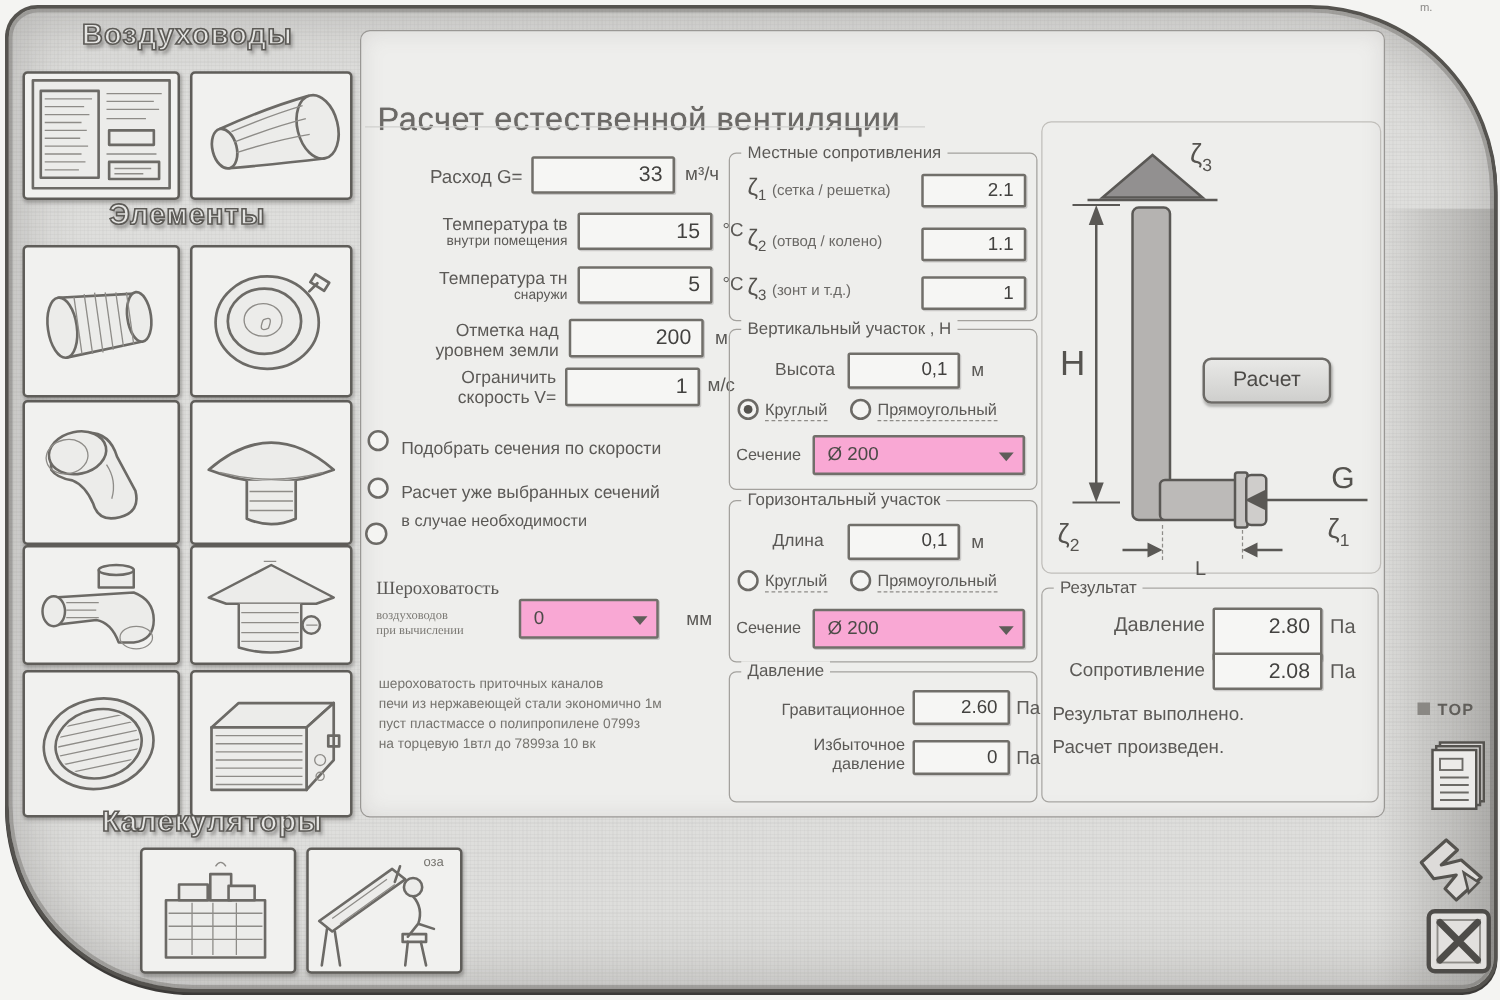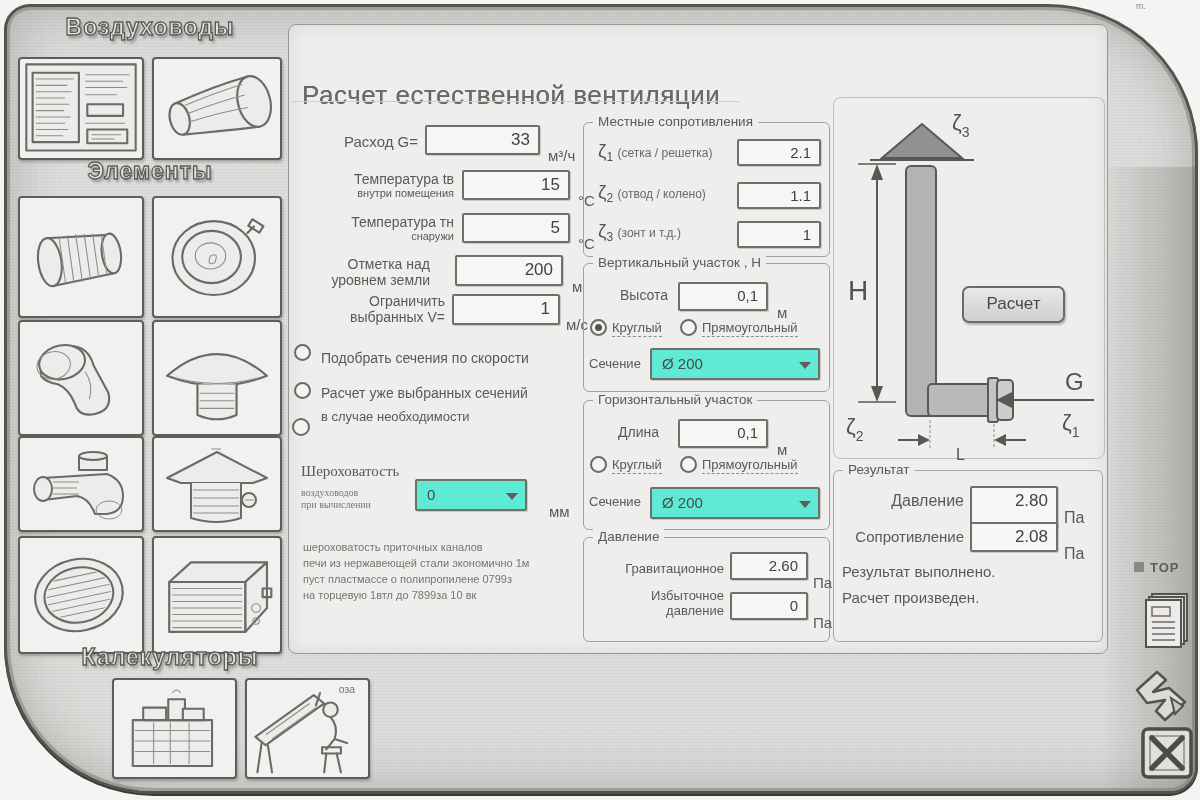--- a/index.html
+++ b/index.html
@@ -31,27 +31,27 @@
     border:1px solid #999794;border-radius:8px;box-shadow:inset 0 0 18px rgba(120,118,114,.18);}
   .title{position:absolute;left:302px;top:80px;font-size:26px;color:#6b6966;letter-spacing:.5px;
     text-shadow:0 0 .6px rgba(80,78,75,.7);}
   .faintline{position:absolute;background:#cfcfcd;height:1px;}
   .lbl{position:absolute;color:#5b5956;text-align:right;line-height:1.15;}
   .lbl .l1{font-size:14px;}
   .lbl .l2{font-size:11px;}
   .input{position:absolute;background:#f6f6f4;border:2px solid #716f6a;border-radius:2px;
     color:#434240;font-size:17px;text-align:right;padding:3px 8px 0 4px;box-sizing:border-box;
     box-shadow:1px 1px 0 rgba(95,93,90,.25);}
-  .unit{position:absolute;font-size:15px;color:#5b5956;margin-top:16px;}
+  .unit{position:absolute;font-size:15px;color:#5b5956;}
   .radio{position:absolute;width:17px;height:17px;border:2px solid #6c6a66;border-radius:50%;
     background:#f4f4f2;box-sizing:border-box;}
   .radio .dot{display:none;width:7px;height:7px;border-radius:50%;background:#55534f;margin:3px auto;}
   .radio.on .dot{display:block;}
   .opt-label{position:absolute;font-size:14px;color:#5b5956;line-height:1.35;}
-  .combo{position:absolute;background:#5eead4;border:2px solid #716f6a;border-radius:2px;
+  .combo{position:absolute;background:#f9a8d4;border:2px solid #716f6a;border-radius:2px;
     box-sizing:border-box;color:#4c4a47;font-size:15px;padding:5px 6px 0 10px;
     box-shadow:1px 1px 0 rgba(95,93,90,.25);}
   .combo .arr{position:absolute;right:7px;top:50%;margin-top:-2px;width:0;height:0;
     border-left:6px solid transparent;border-right:6px solid transparent;border-top:7px solid #5f5d59;}
   .note{position:absolute;font-size:11px;color:#76746f;line-height:16px;}
   
   .group{position:absolute;border:1px solid #a3a19d;border-radius:6px;}
   .group .gtitle{position:absolute;top:-9px;left:9px;background:#eeeeec;padding:0 5px;
     font-size:13.5px;color:#5b5956;white-space:nowrap;}
   .zeta{font-size:19px;color:#55534f;}
@@ -235,30 +235,30 @@
 <div class="input" style="left:462px;top:170px;width:108px;height:30px;">15</div>
 <div class="unit" style="left:578px;top:176px;">°C</div>
 
 <div class="lbl" style="left:292px;top:214px;width:162px;">
   <div class="l1">Температура тн</div>
   <div class="l2">снаружи</div>
 </div>
 <div class="input" style="left:462px;top:213px;width:108px;height:30px;">5</div>
 <div class="unit" style="left:578px;top:219px;">°C</div>
 
-<div class="lbl" style="left:268px;top:256px;width:162px;">
+<div class="lbl" style="left:285px;top:256px;width:162px;">
   <div class="l1">Отметка над</div>
   <div class="l1">уровнем земли</div>
 </div>
 <div class="input" style="left:455px;top:255px;width:108px;height:31px;">200</div>
 <div class="unit" style="left:572px;top:262px;">м</div>
 
 <div class="lbl" style="left:283px;top:293px;width:162px;">
   <div class="l1">Ограничить</div>
-  <div class="l1">выбранных V=</div>
+  <div class="l1">скорость V=</div>
 </div>
 <div class="input" style="left:452px;top:294px;width:108px;height:31px;">1</div>
 <div class="unit" style="left:566px;top:300px;">м/с</div>
 
 <span class="radio" style="left:294px;top:344px;"></span>
 <div class="opt-label" style="left:321px;top:349px;">Подобрать сечения по скорости</div>
 <span class="radio" style="left:294px;top:382px;"></span>
 <div class="opt-label" style="left:321px;top:384px;">Расчет уже выбранных сечений</div>
 <span class="radio" style="left:292px;top:418px;width:18px;height:18px;"></span>
 <div class="opt-label" style="left:321px;top:408px;font-size:13px;">

